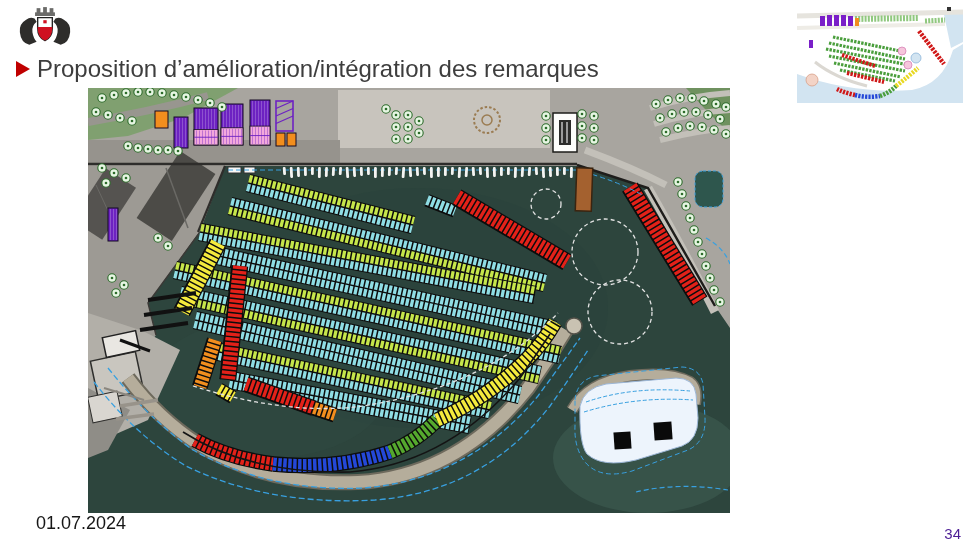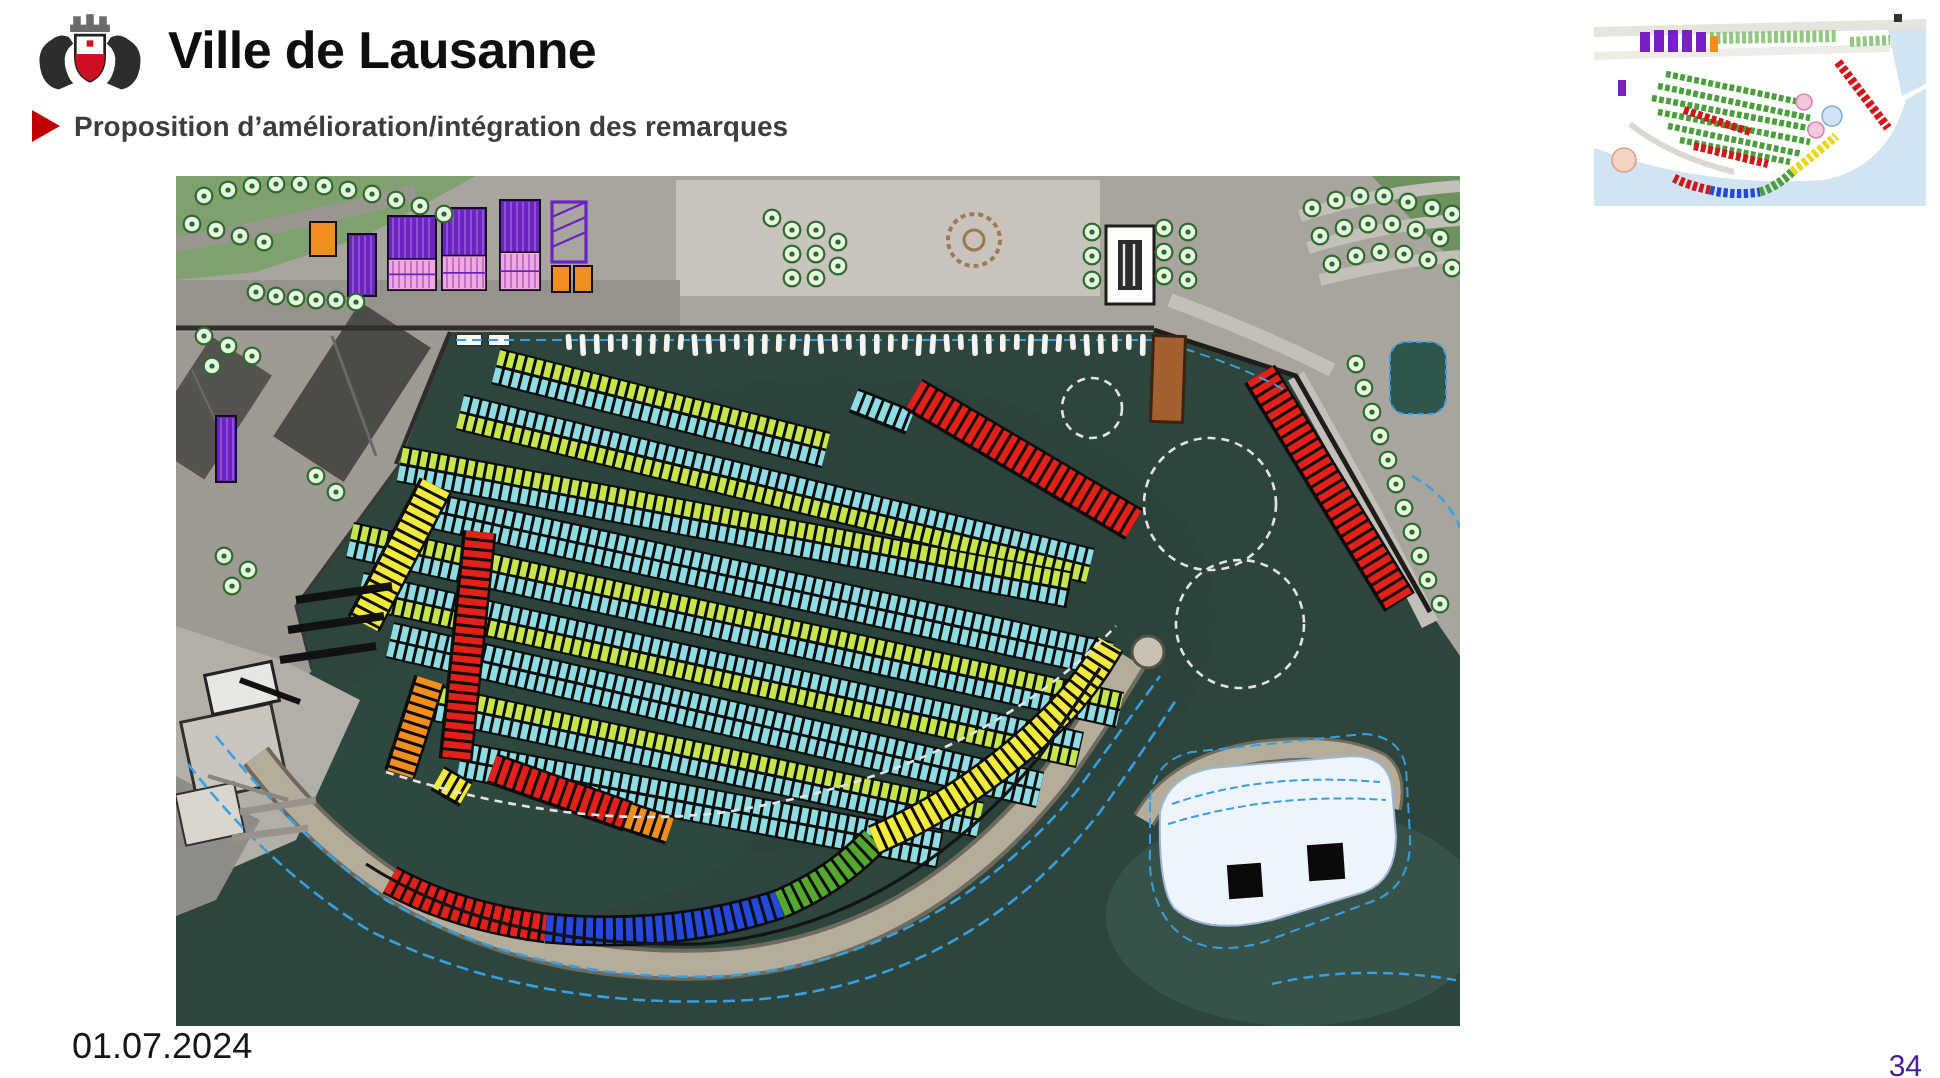--- a/index.html
+++ b/index.html
@@ -4,21 +4,21 @@
 <style>
   html,body{margin:0;padding:0;background:#ffffff;}
   .slide{position:relative;width:970px;height:539px;background:#ffffff;overflow:hidden;
          font-family:"Liberation Sans", sans-serif;}
   .logo{position:absolute;left:14px;top:5px;width:62px;height:44px;}
   .brand-title{position:absolute;left:84px;top:10px;font-size:26px;font-weight:600;
                color:#0e0e0e;letter-spacing:-0.3px;}
   .subtitle-row{position:absolute;left:16px;top:55px;display:flex;align-items:center;}
   .bullet{width:0;height:0;border-top:8px solid transparent;border-bottom:8px solid transparent;
           border-left:14px solid #c00000;margin-right:7px;}
-  .slide-title{font-size:14px;color:#3d3d3d;font-weight:700;}
+  .slide-title{font-size:24px;color:#3d3d3d;font-weight:400;}
   .map-wrap{position:absolute;left:88px;top:88px;width:642px;height:425px;background:#2d453d;}
   .thumb-wrap{position:absolute;left:797px;top:4px;width:166px;height:99px;background:#fff;}
   .slide-date{position:absolute;left:36px;top:513px;font-size:18px;color:#161616;}
   .page-number{position:absolute;right:9px;top:525px;font-size:15px;color:#4c1d95;}
   svg{display:block;}
 </style>
 </head>
 <body>
 
 <div class="slide">
@@ -28,21 +28,20 @@
     <rect x="27.2" y="2" width="3.6" height="6" fill="#6b6b69"></rect>
     <rect x="33.4" y="3" width="3.6" height="5" fill="#6b6b69"></rect>
     <rect x="19.5" y="7" width="19" height="3.5" fill="#6b6b69"></rect>
     <path d="M14,38 q-8,-2 -9,-12 q-1,-8 6,-12 q4,-3 8,-1 l2,3 q-5,4 -4,10 q1,6 4,9 z" fill="#2e2d2b"></path>
     <path d="M44,38 q8,-2 9,-12 q1,-8 -6,-12 q-4,-3 -8,-1 l-2,3 q5,4 4,10 q-1,6 -4,9 z" fill="#2e2d2b"></path>
     <path d="M22,12 h14 v10 q0,9 -7,12 q-7,-3 -7,-12 z" fill="#ffffff" stroke="#222222" stroke-width="1.3"></path>
     <path d="M22,21 h14 v1 q0,9 -7,12 q-7,-3 -7,-12 z" fill="#cf1021"></path>
     <rect x="27.4" y="14.5" width="3.2" height="3" fill="#cf1021"></rect>
   </svg>
 
-  <div class="brand-title">Ville de Lausanne</div>
 
   <div class="subtitle-row">
     <span class="bullet"></span>
     <span class="slide-title">Proposition d’amélioration/intégration des remarques</span>
   </div>
 
   <div class="map-wrap">
     <svg id="map-svg" width="642" height="425" viewBox="0 0 642 425">
         <rect x="0" y="0" width="642" height="425" fill="#2d453d"></rect>
         <ellipse cx="330" cy="220" rx="190" ry="120" fill="#2a433c" opacity="0.6"></ellipse>

